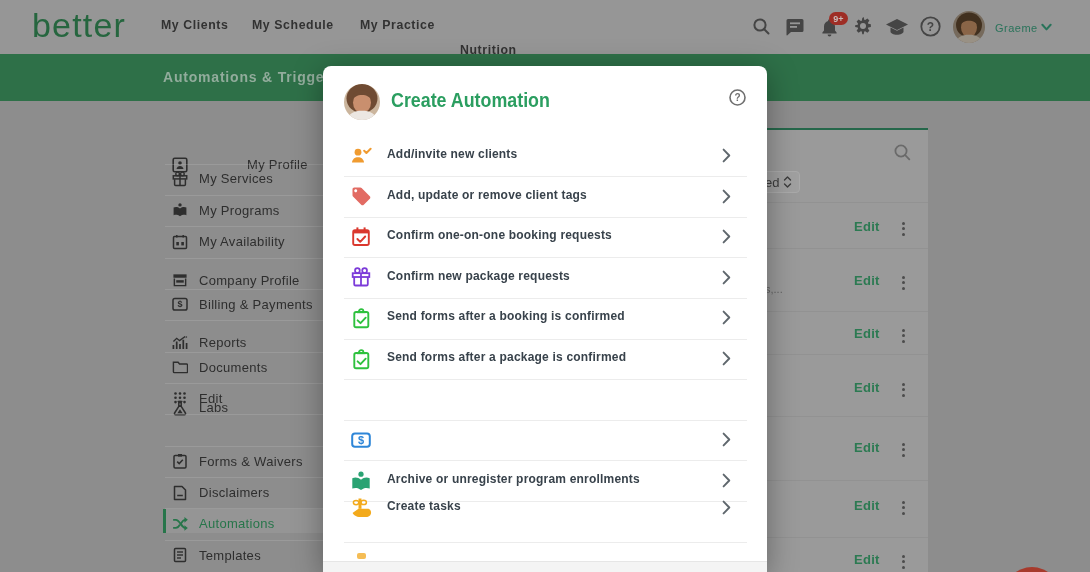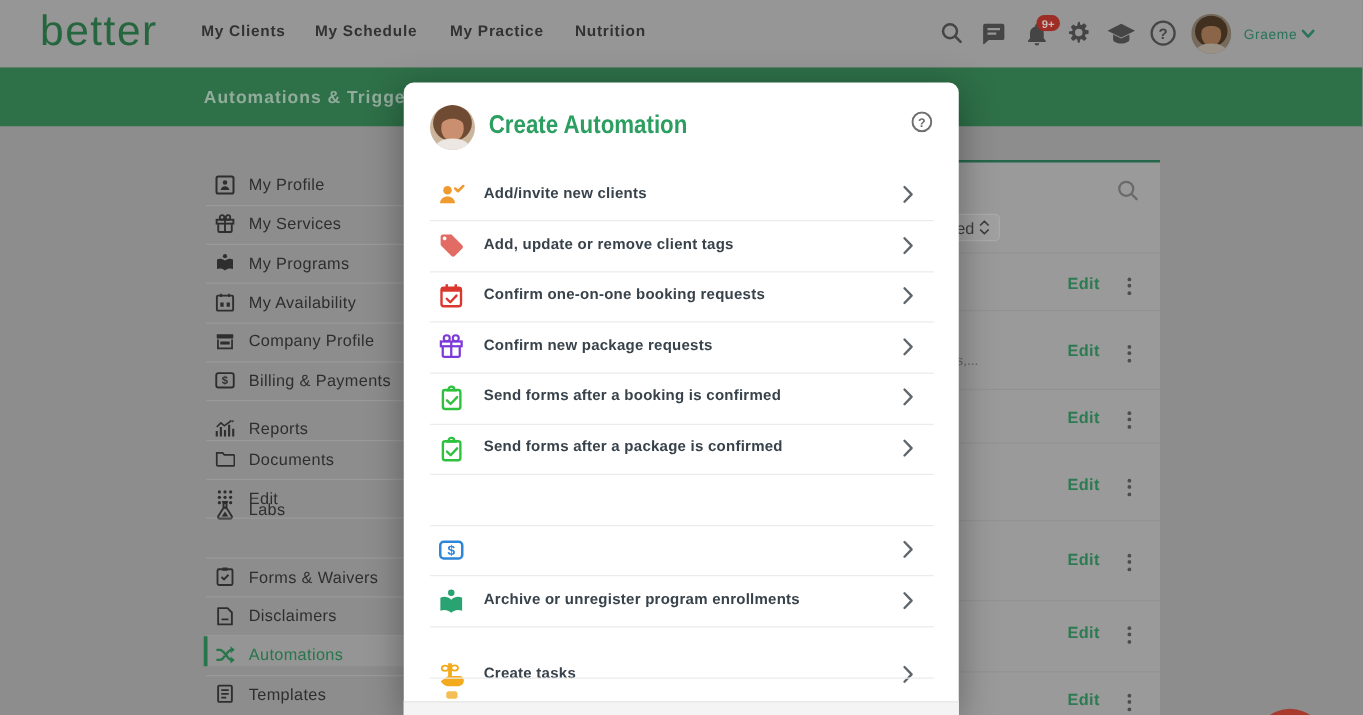--- a/index.html
+++ b/index.html
@@ -39,21 +39,21 @@
   .m-sep { position:absolute; left:21px; width:403px; height:1px; background:#ececec; }
   #m-footer { position:absolute; left:0; top:495px; width:444px; height:11px; background:#f4f4f4; border-top:1px solid #e6e6e6; }
 </style>
 </head>
 <body>
 <div class="abs" id="nav"></div>
 <div class="abs" id="logo">better</div>
 <div class="abs navlink" style="left:161px;">My Clients</div>
 <div class="abs navlink" style="left:252px;">My Schedule</div>
 <div class="abs navlink" style="left:360px;">My Practice</div>
-<div class="abs navlink" style="left:460px;">Nutrition</div>
+<div class="abs navlink" style="left:460px;margin-top:25px;">Nutrition</div>
 
 <svg class="abs" style="left:752px;top:17px;" width="19" height="19" viewBox="0 0 19 19">
   <circle cx="8" cy="8" r="5.6" fill="none" stroke="#454545" stroke-width="2"></circle>
   <line x1="12.2" y1="12.2" x2="16.5" y2="16.5" stroke="#454545" stroke-width="2" stroke-linecap="round"></line>
 </svg>
 <svg class="abs" style="left:786px;top:18px;" width="18" height="18" viewBox="0 0 18 18">
   <path d="M2 1h14a1.5 1.5 0 0 1 1.5 1.5v10a1.5 1.5 0 0 1-1.5 1.5H5l-3.6 3.2a.5.5 0 0 1-.9-.4V2.5A1.5 1.5 0 0 1 2 1z" fill="#454545"></path>
   <rect x="4" y="4.4" width="10" height="1.8" fill="#969696"></rect>
   <rect x="4" y="8" width="7" height="1.8" fill="#969696"></rect>
 </svg>
@@ -92,21 +92,21 @@
     <path d="M3 32c.8-6 5.8-8.3 13-8.3s12.2 2.3 13 8.3z" fill="#999185"></path>
   </g>
 </svg>
 <div class="abs" style="left:995px;top:21.5px;font-size:11px;font-weight:400;color:#29735a;letter-spacing:0.5px;">Graeme</div>
 <svg class="abs" style="left:1041px;top:23px;" width="11" height="9" viewBox="0 0 12 9">
   <path d="M1.5 1.5L6 6.5 10.5 1.5" fill="none" stroke="#29735a" stroke-width="2.2" stroke-linecap="round" stroke-linejoin="round"></path>
 </svg>
 <div class="abs" id="gbar"></div>
 <div class="abs" id="gbar-title">Automations &amp; Triggers</div>
 
-<div class="abs side-item" style="top:132px;">
+<div class="abs side-item" style="top:149px;gap:48px;">
   <svg width="16" height="16" viewBox="0 0 16 16">
       <rect x="1.2" y="1.2" width="13.6" height="13.6" rx="1.5" fill="none" stroke="#2e2e2e" stroke-width="1.6"></rect>
       <circle cx="8" cy="6" r="1.8" fill="#2e2e2e"></circle>
       <path d="M4.5 12c.4-2 1.8-3 3.5-3s3.1 1 3.5 3z" fill="#2e2e2e"></path>
     </svg>
   <span class="side-label">My Profile</span>
   </div>
 <div class="abs side-item" style="top:163.4px;">
   <svg width="16" height="16" viewBox="0 0 16 16">
       <rect x="1.3" y="4.8" width="13.4" height="3.1" fill="none" stroke="#2e2e2e" stroke-width="1.5"></rect>
@@ -127,21 +127,21 @@
 <div class="abs side-item" style="top:226px;">
   <svg width="16" height="16" viewBox="0 0 16 16">
       <rect x="1.5" y="2.5" width="13" height="12" rx="1" fill="none" stroke="#2e2e2e" stroke-width="1.5"></rect>
       <line x1="4.8" y1="1" x2="4.8" y2="3.6" stroke="#2e2e2e" stroke-width="1.5"></line>
       <line x1="11.2" y1="1" x2="11.2" y2="3.6" stroke="#2e2e2e" stroke-width="1.5"></line>
       <rect x="4.3" y="8" width="2.6" height="3.4" fill="#2e2e2e"></rect>
       <rect x="9.3" y="8" width="2.6" height="3.4" fill="#2e2e2e"></rect>
     </svg>
   <span class="side-label">My Availability</span>
   </div>
-<div class="abs side-item" style="top:257.4px;">
+<div class="abs side-item" style="top:257.4px;align-items:flex-end;">
   <svg width="17" height="16" viewBox="0 0 17 16">
       <path d="M1.5 2h14v3.6h-14z" fill="#2e2e2e"></path>
       <path d="M2.5 6.5v7.5h12V6.5" fill="none" stroke="#2e2e2e" stroke-width="1.5"></path>
       <rect x="4.5" y="8.2" width="8" height="2.6" fill="#2e2e2e"></rect>
     </svg>
   <span class="side-label">Company Profile</span>
   </div>
 <div class="abs side-item" style="top:288.7px;">
   <svg width="16" height="16" viewBox="0 0 16 16">
       <rect x="1" y="2.5" width="14" height="11.5" rx="1.8" fill="none" stroke="#2e2e2e" stroke-width="1.5"></rect>
@@ -410,21 +410,21 @@
   <div class="m-icon"><svg width="22" height="22" viewBox="0 0 22 22">
           <circle cx="11" cy="5.2" r="2.6" fill="#2aa373"></circle>
           <path d="M2.3 9.2c2.9-1.3 5.9-1 8.7 1.5 2.8-2.5 5.8-2.8 8.7-1.5v10.4c-2.9-1.1-5.9-.9-8.7 1.5-2.8-2.4-5.8-2.6-8.7-1.5z" fill="#2aa373"></path>
         </svg></div>
   <div class="m-label">Archive or unregister program enrollments</div>
   <svg class="m-chev" width="9" height="15" viewBox="0 0 9 15">
         <path d="M1.6 1.6L7.3 7.5 1.6 13.4" fill="none" stroke="#5f676d" stroke-width="1.9" stroke-linecap="round" stroke-linejoin="round"></path>
       </svg>
 </div>
 <div class="m-sep" style="top:434.9px;"></div>
-<div class="m-item" style="top:453px;">
+<div class="m-item" style="top:421px;">
   <div class="m-icon"><svg width="22" height="22" viewBox="0 0 22 22">
           <ellipse cx="6.1" cy="6.6" rx="2.7" ry="2.1" fill="none" stroke="#f3aa1c" stroke-width="1.5"></ellipse>
           <ellipse cx="13.7" cy="6.4" rx="2.7" ry="2.1" fill="none" stroke="#f3aa1c" stroke-width="1.5"></ellipse>
           <path d="M8.5 2.5h3v10.3h-3z" fill="#f3aa1c"></path>
           <path d="M2.8 16.8l5.7-4h9c2.1 0 3.6 1.5 3.6 3.6 0 2.7-2.1 4.6-5.1 4.6h-7c-2.5 0-4.1-1.4-5.8-3-.5-.5-.6-.9-.4-1.2z" fill="#f3aa1c"></path>
         </svg></div>
   <div class="m-label">Create tasks</div>
   <svg class="m-chev" width="9" height="15" viewBox="0 0 9 15">
         <path d="M1.6 1.6L7.3 7.5 1.6 13.4" fill="none" stroke="#5f676d" stroke-width="1.9" stroke-linecap="round" stroke-linejoin="round"></path>
       </svg>

